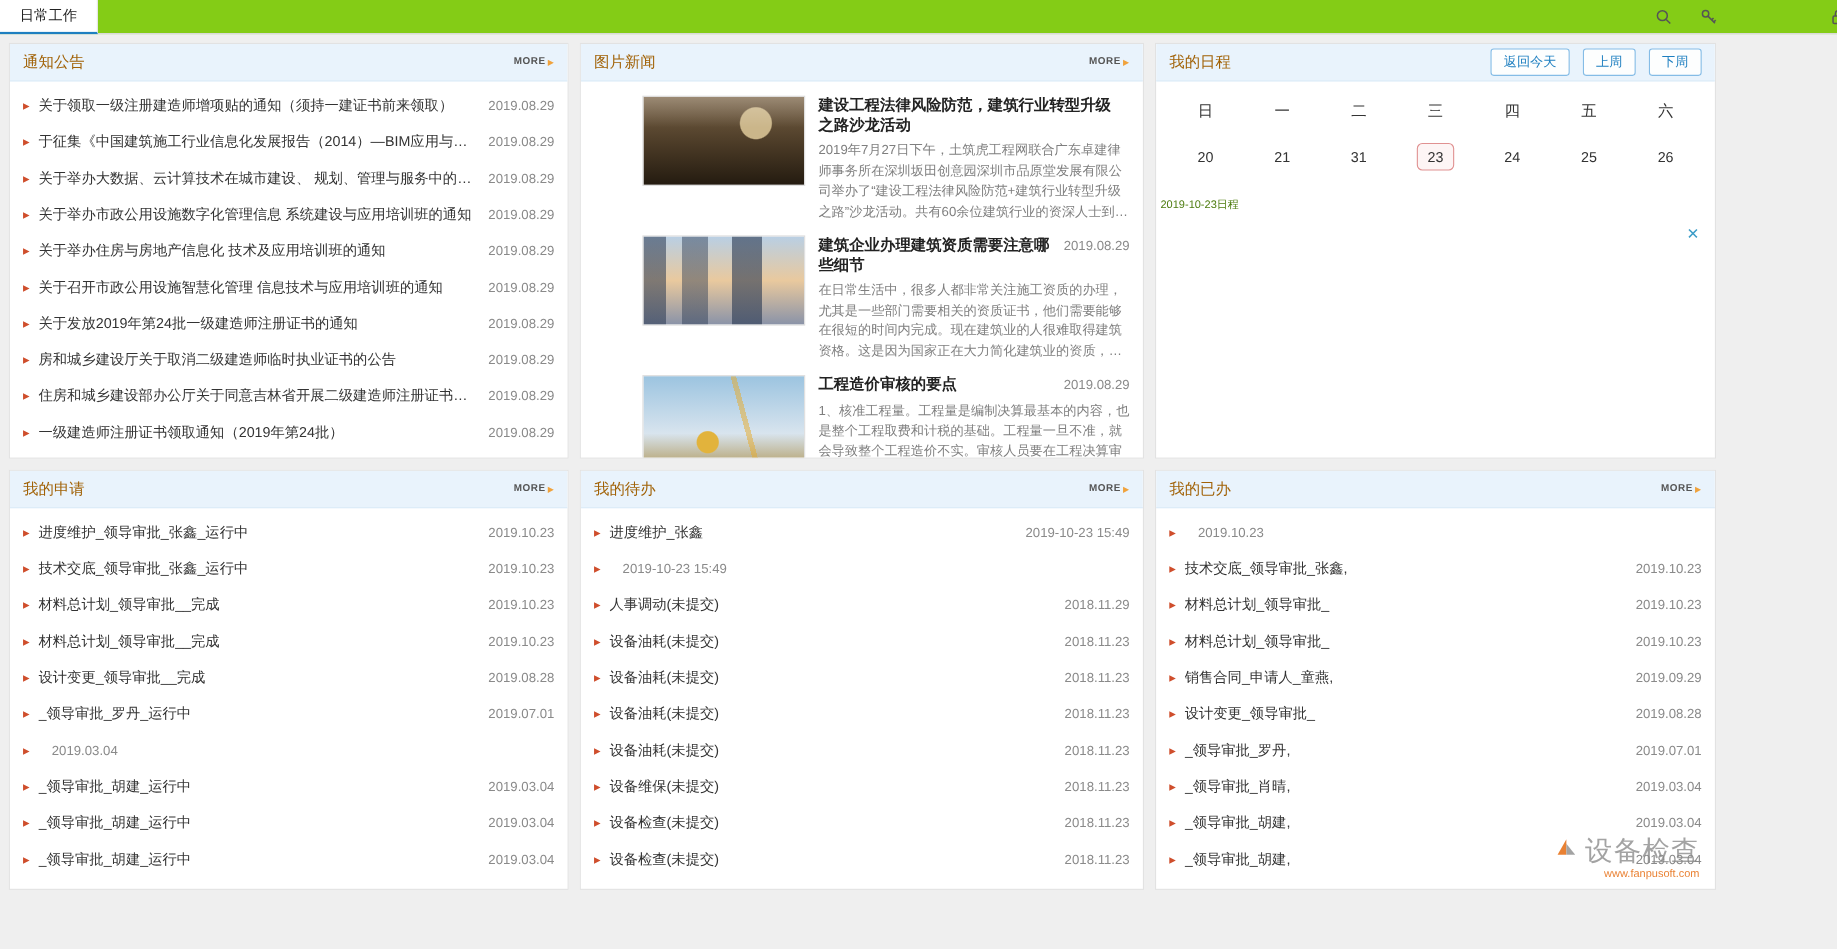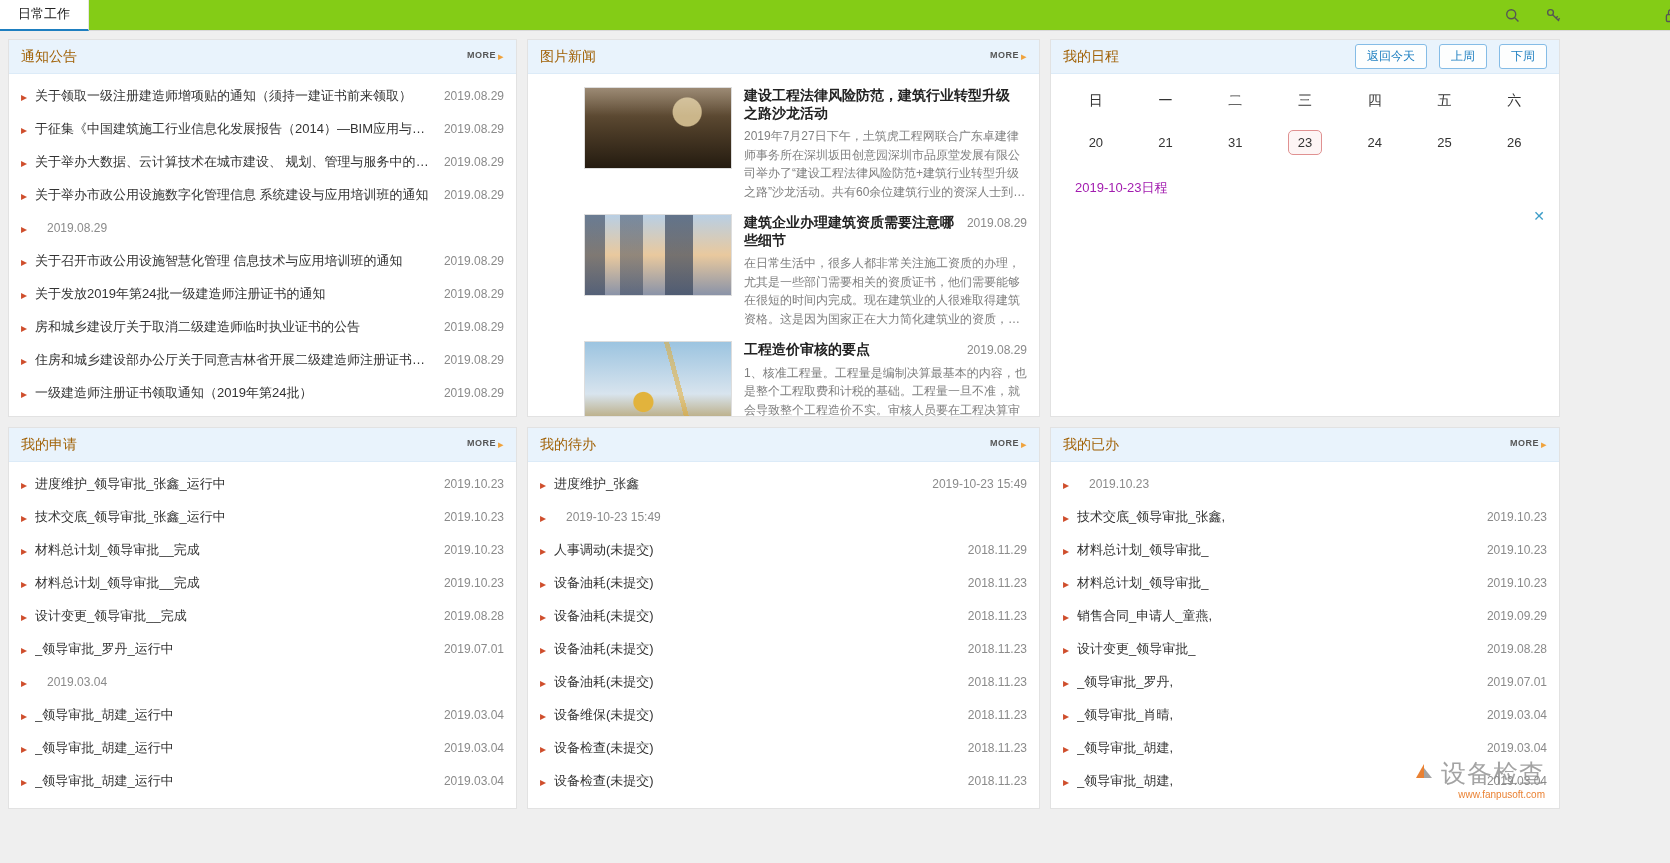--- a/index.html
+++ b/index.html
@@ -88,21 +88,21 @@
   .sbtn {
     font-size: 12px; color: #1e7fc0; background: #fdfefe;
     border: 1px solid #85bce6; border-radius: 3px; padding: 3px 11px; cursor: pointer;
   }
   .cal { padding: 8px 10px 0; }
   .cal-row { display: flex; }
   .cal-cell { flex: 1; text-align: center; padding: 10px 0; font-size: 14px; color: #333; }
   .cal-daynum { font-size: 13px; }
   .day-pill { display: inline-block; padding: 4px 9px; border: 1px solid transparent; border-radius: 5px; }
   .selected .day-pill { border-color: #e09191; background: #fdf5f5; }
-  .sched-label { padding: 14px 24px 4px; color: #a21caf; font-size: 13px; }
+  .sched-label { padding: 14px 4px 4px; color: #4d7c0f; font-size: 10px; }
   .sched-box { position: relative; height: 186px; }
   .close-icon { position: absolute; top: 8px; right: 14px; color: #3d9dc8; font-size: 14px; cursor: pointer; line-height: 1; }
   .close-icon::before { content: "✕"; }
 
   
   .watermark { position: absolute; right: 14px; bottom: 8px; z-index: 0; opacity: .92; }
   .wm-row { display: flex; align-items: center; gap: 5px; }
   .wm-brand { font-size: 25px; color: #9c9c9c; letter-spacing: 1px; font-family: "Liberation Serif", "DejaVu Serif", serif; }
   .wm-url { font-size: 10px; color: #e87722; text-align: right; margin-top: -1px; }
 </style>
@@ -166,20 +166,21 @@
         </div>
 
         <div class="lrow">
           <span class="bullet"></span>
           <span class="ltext">关于举办市政公用设施数字化管理信息 系统建设与应用培训班的通知</span>
           <span class="ldate">2019.08.29</span>
         </div>
 
         <div class="lrow">
           <span class="bullet"></span>
+          <span class="ltext">关于举办住房与房地产信息化 技术及应用培训班的通知</span>
           <span class="ldate">2019.08.29</span>
         </div>
 
         <div class="lrow">
           <span class="bullet"></span>
           <span class="ltext">关于召开市政公用设施智慧化管理 信息技术与应用培训班的通知</span>
           <span class="ldate">2019.08.29</span>
         </div>
 
         <div class="lrow">

